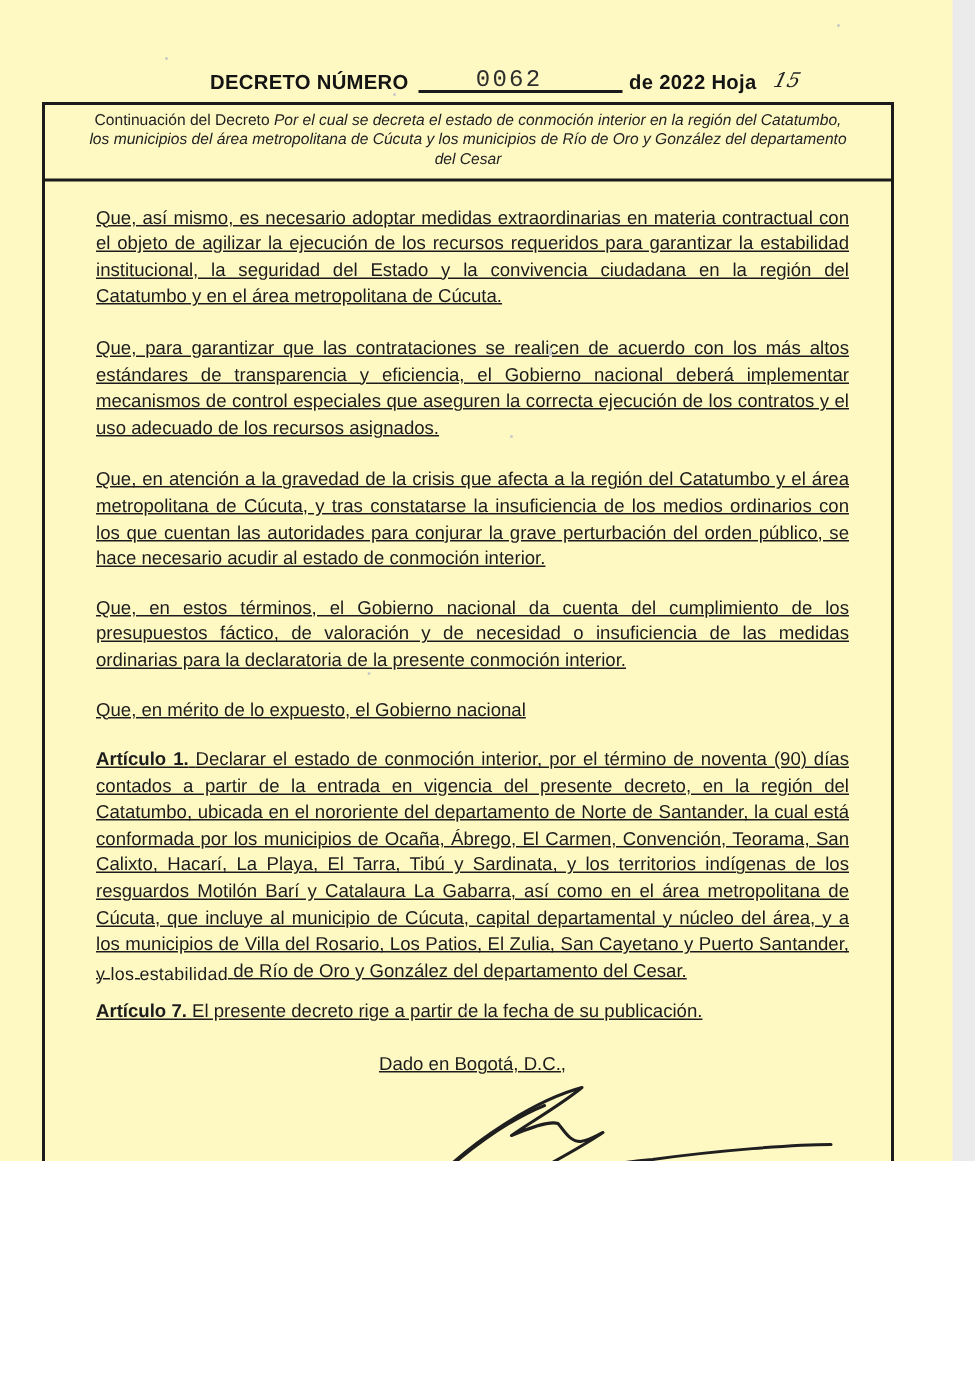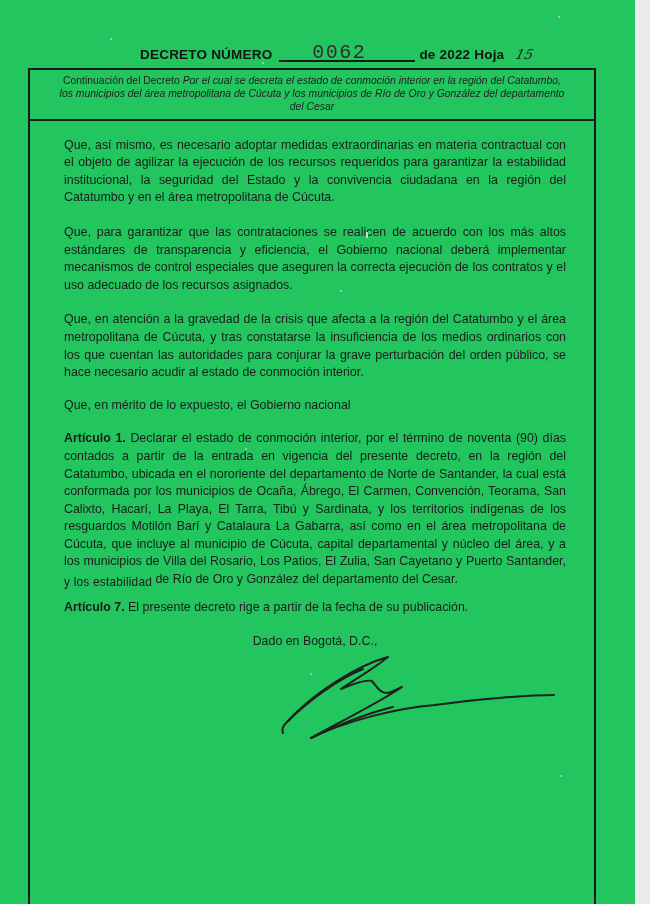--- a/index.html
+++ b/index.html
@@ -1,19 +1,19 @@
 <!DOCTYPE html>
 <html><head>
 <meta charset="utf-8">
 <style>
   html,body{margin:0;padding:0;background:#ffffff;}
   .page{
     position:relative;
-    width:650px;height:904px;
-    background:#22c55e;
+    width:650px;height:774px;
+    background:#fef9c3;
     font-family:"Liberation Sans", sans-serif;
     color:#1c1c1c;
     overflow:hidden;
   }
   
   .edge-right{position:absolute;top:0;right:0;width:15px;height:911px;background:#ebebeb;}
   .edge-bottom{position:absolute;left:0;top:910px;width:650px;height:13px;background:#ececec;border-top:2px solid #3f3f3f;}
   .speck{position:absolute;width:2px;height:2px;border-radius:50%;background:#c9c9c9;}
 
   
@@ -24,21 +24,21 @@
     font-size:13.5px;font-weight:bold;letter-spacing:.2px;color:#141414;
     white-space:nowrap;
   }
   .number-slot{
     display:inline-block;width:136px;margin:0 4px 0 7px;
     border-bottom:2px solid #1a1a1a;
     text-align:center;line-height:15px;
   }
   .decree-number{
     font-family:"Liberation Mono", monospace;
-    font-weight:400;font-size:20px;letter-spacing:1.5px;color:#2e2e2e;
+    font-weight:400;font-size:16px;letter-spacing:1.5px;color:#2e2e2e;
     position:relative;top:1px;left:-8px;
   }
   .page-handwritten{
     display:inline-block;margin-left:12px;
     font-family:"DejaVu Serif", serif;
     font-style:italic;font-weight:400;font-size:13.5px;color:#222;
     transform:skewX(-14deg);
   }
 
   
@@ -55,20 +55,21 @@
     font-size:10.4px;line-height:13.2px;color:#222;
   }
   .cont-prefix{font-style:normal;}
   .cont-subject{font-style:italic;}
 
   .body-section{
     position:relative;
     padding:16px 28px 0 34px;
     font-size:12.4px;line-height:17.6px;
     text-align:justify;
+    text-decoration:underline;
   }
   .body-section p{margin:0;}
   .p-c1{margin-bottom:17px !important;}
   .p-c2{margin-bottom:17px !important;}
   .p-c3{margin-bottom:15px !important;}
   .p-c4{margin-bottom:15px !important;}
   .p-c5{margin-bottom:16px !important;}
   .heading-center{
     text-align:center;font-weight:bold;letter-spacing:.3px;
   }
@@ -102,20 +103,21 @@
 
     <div class="continuation">
       <span class="cont-prefix">Continuación del Decreto</span>
       <span class="cont-subject">Por el cual se decreta el estado de conmoción interior en la región del Catatumbo, los municipios del área metropolitana de Cúcuta y los municipios de Río de Oro y González del departamento del Cesar</span>
     </div>
 
     <div class="body-section">
       <p class="p-c1">Que, así mismo, es necesario adoptar medidas extraordinarias en materia contractual con el objeto de agilizar la ejecución de los recursos requeridos para garantizar la estabilidad institucional, la seguridad del Estado y la convivencia ciudadana en la región del Catatumbo y en el área metropolitana de Cúcuta.</p>
       <p class="p-c2">Que, para garantizar que las contrataciones se realicen de acuerdo con los más altos estándares de transparencia y eficiencia, el Gobierno nacional deberá implementar mecanismos de control especiales que aseguren la correcta ejecución de los contratos y el uso adecuado de los recursos asignados.</p>
       <p class="p-c3">Que, en atención a la gravedad de la crisis que afecta a la región del Catatumbo y el área metropolitana de Cúcuta, y tras constatarse la insuficiencia de los medios ordinarios con los que cuentan las autoridades para conjurar la grave perturbación del orden público, se hace necesario acudir al estado de conmoción interior.</p>
+      <p class="p-c4">Que, en estos términos, el Gobierno nacional da cuenta del cumplimiento de los presupuestos fáctico, de valoración y de necesidad o insuficiencia de las medidas ordinarias para la declaratoria de la presente conmoción interior.</p>
       <p class="p-c5">Que, en mérito de lo expuesto, el Gobierno nacional</p>
 
 
       <p class="p-art1">
         <span class="bold">Artículo 1.</span>
         <span>Declarar el estado de conmoción interior, por el término de noventa (90) días contados a partir de la entrada en vigencia del presente decreto, en la región del Catatumbo, ubicada en el nororiente del departamento de Norte de Santander, la cual está conformada por los municipios de Ocaña, Ábrego, El Carmen, Convención, Teorama, San Calixto, Hacarí, La Playa, El Tarra, Tibú y Sardinata, y los territorios indígenas de los resguardos Motilón Barí y Catalaura La Gabarra, así como en el área metropolitana de Cúcuta, que incluye al municipio de Cúcuta, capital departamental y núcleo del área, y a los municipios de Villa del Rosario, Los Patios, El Zulia, San Cayetano y Puerto Santander,</span>
         <span class="inserted">y los estabilidad</span>
         <span>de Río de Oro y González del departamento del Cesar.</span>
       </p>
 

